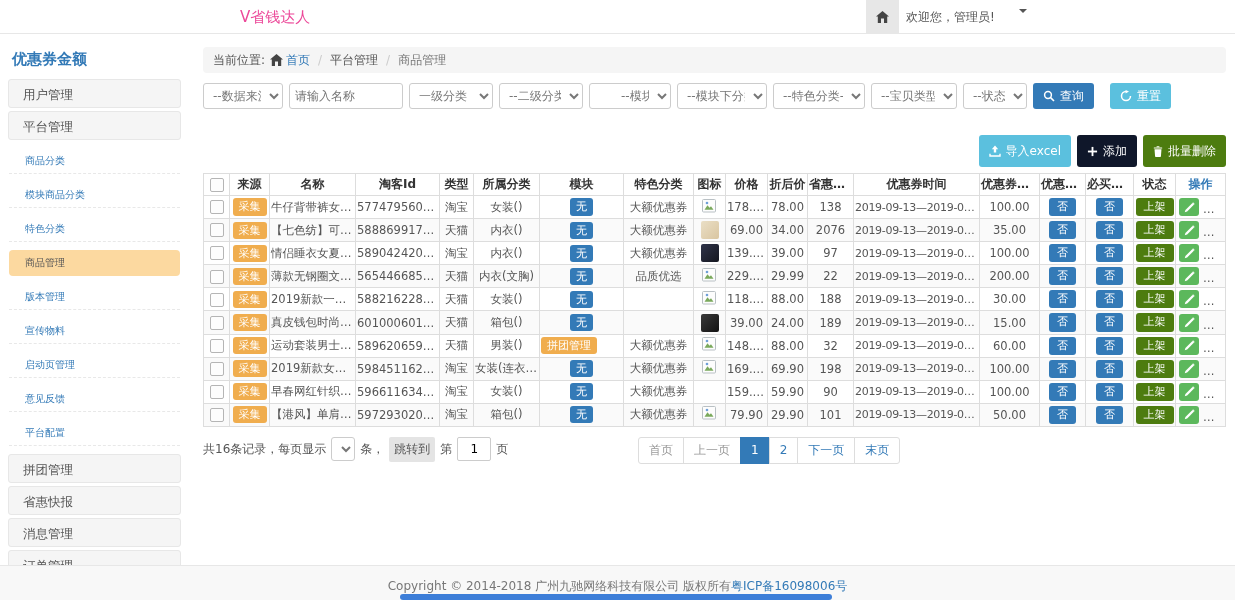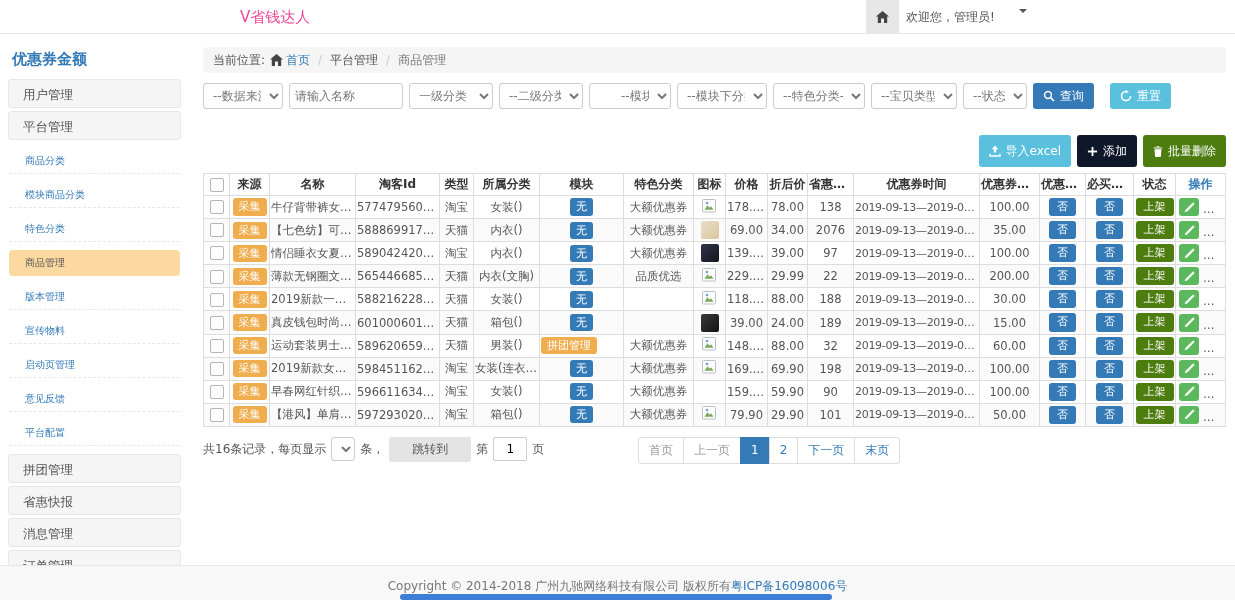--- a/index.html
+++ b/index.html
@@ -65,21 +65,21 @@
   .op-edit{background:#5cb85c}
   .op-del{background:#d9534f}
   .thumb{display:inline-block;width:18px;height:18px;border-radius:2px;vertical-align:middle}
   .thumb-beige{background:linear-gradient(135deg,#eadfc6,#d9c5a0)}
   .thumb-dark{background:linear-gradient(135deg,#30344a,#14161f)}
   .thumb-black{background:linear-gradient(135deg,#3a3a3a,#121212)}
   .imgic{display:inline-block;vertical-align:middle}
   
   .pagi{position:relative;margin-top:10px;height:28px}
   .pagi-left{display:inline-flex;align-items:center;gap:5px;color:#555}
-  .jump-chip{background:#e4e4e4;padding:4px 23px;border-radius:2px;color:#555;cursor:pointer}
+  .jump-chip{background:#e4e4e4;padding:4px 5px;border-radius:2px;color:#555;cursor:pointer}
   .page-input{width:34px;height:24px;border:1px solid #ccc;border-radius:2px;text-align:center;
               font-size:12px;box-sizing:border-box;font-family:inherit}
   .pager{position:absolute;left:436px;top:0;display:flex}
   .pager-btn{height:27px;line-height:25px;padding:0 10px;border:1px solid #ddd;background:#fff;color:#337ab7;
              margin-left:-1px;cursor:pointer;box-sizing:border-box;font-size:12px}
   .pager-btn:first-child{border-radius:3px 0 0 3px}
   .pager-btn:last-child{border-radius:0 3px 3px 0}
   .pager-btn.disabled{color:#999}
   .pager-btn.active{background:#337ab7;border-color:#337ab7;color:#fff}
   

